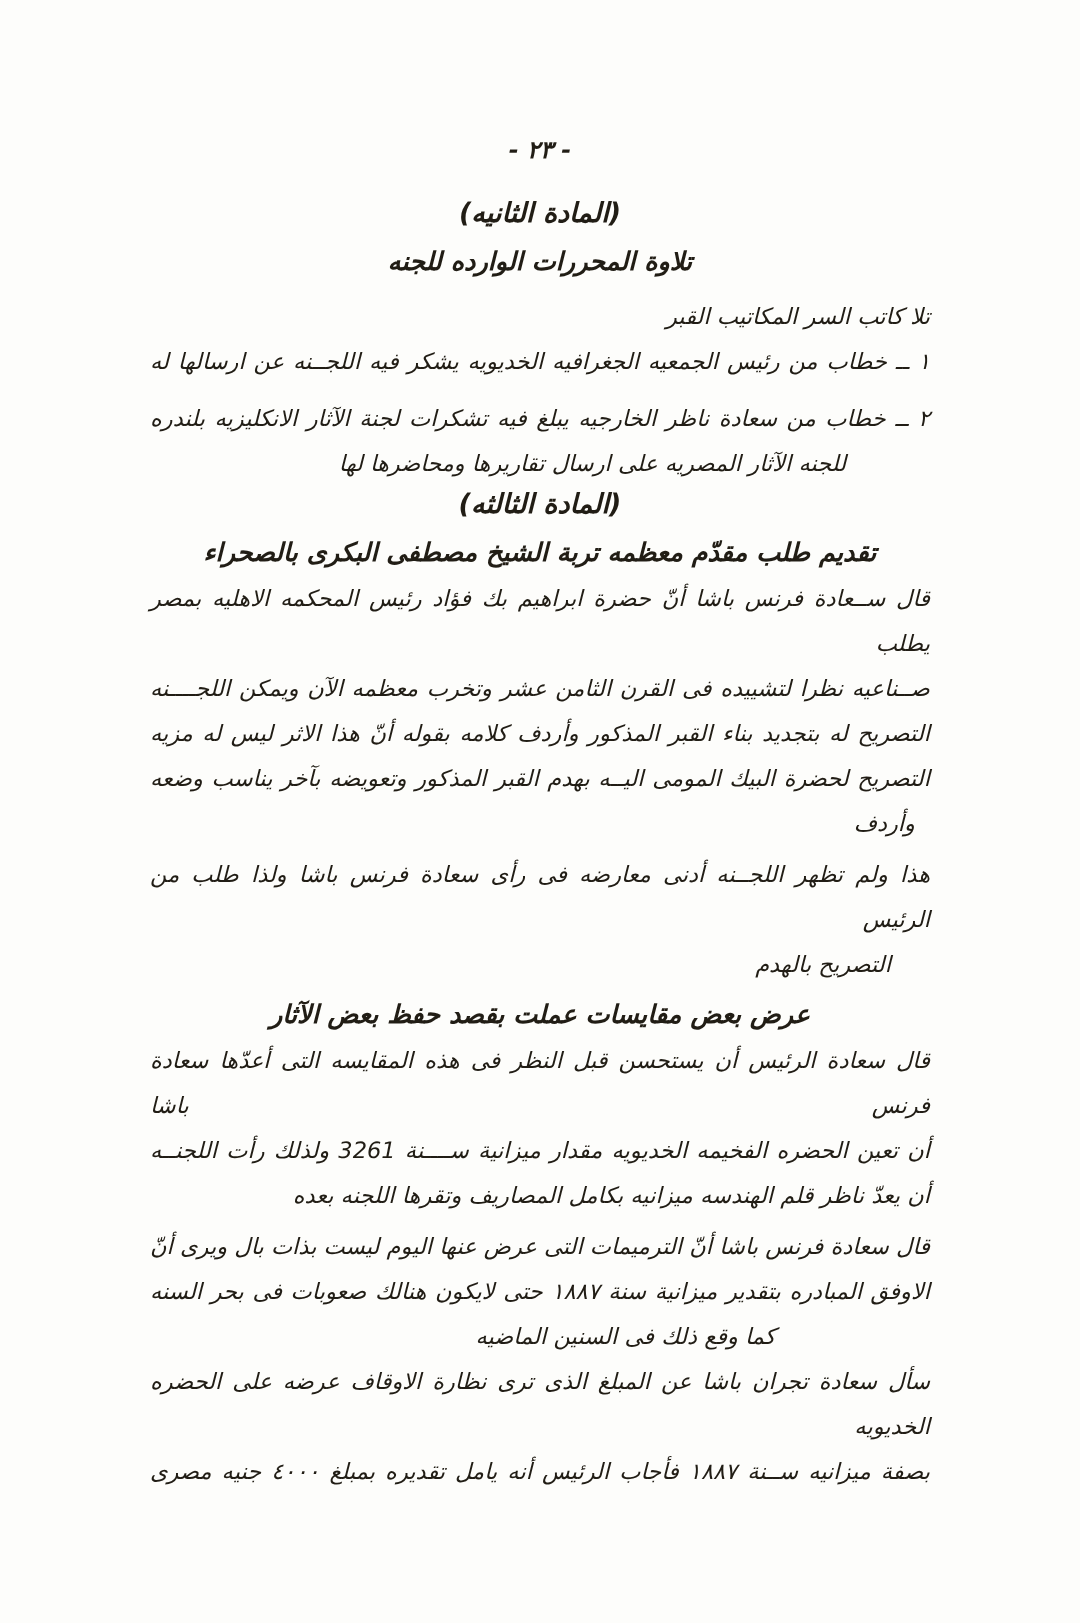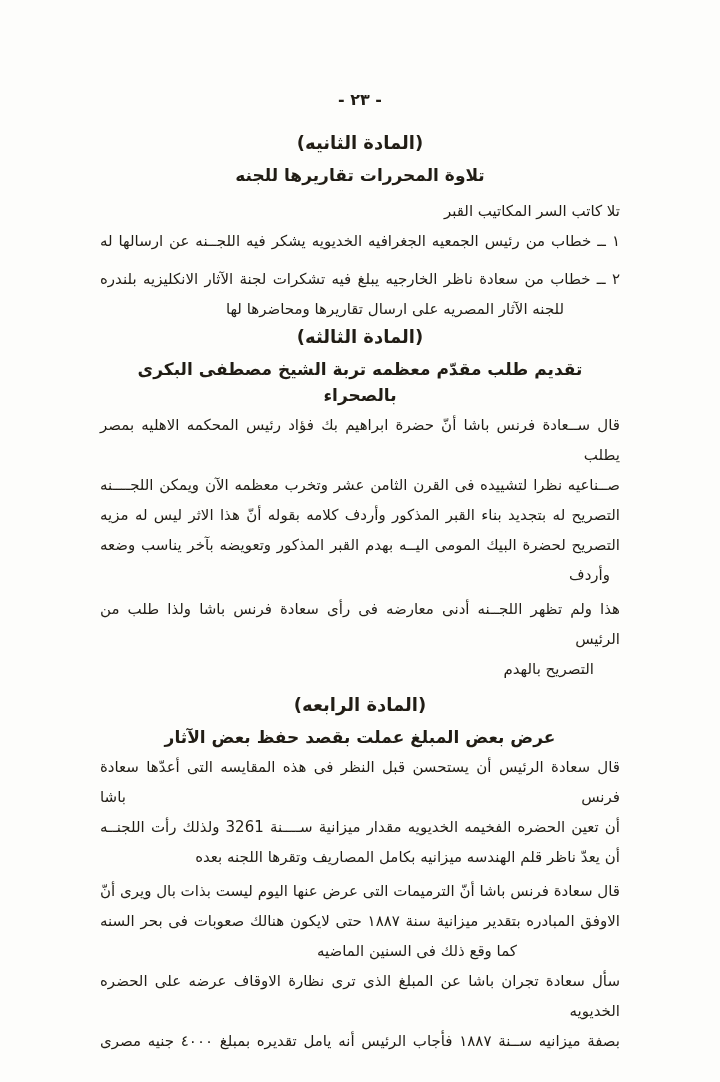--- a/index.html
+++ b/index.html
@@ -3,21 +3,21 @@
 <meta charset="utf-8">
 <style>
   html,body{margin:0;padding:0;}
   body{
     width:720px;height:1082px;
     background:#fdfdfb;
     font-family:"DejaVu Sans", sans-serif;
     color:#211d15;
     overflow:hidden;
   }
-  .page{position:relative;width:720px;height:1082px;}
+  .page{position:relative;width:720px;height:1082px;font-style:italic;}
   .content{
     position:absolute;top:0;right:100px;width:520px;
     direction:rtl;
   }
   .pagenum{
     margin-top:90px;height:24px;
     text-align:center;font-size:16px;font-weight:bold;
     letter-spacing:2px;
   }
   .h{
@@ -48,21 +48,21 @@
 </style>
 </head>
 <body>
 
 <div class="page">
   <div class="content">
 
     <div class="pagenum">- ٢٣ -</div>
 
     <div class="h mt-h2">(المادة الثانيه)</div>
-    <div class="sub mt-sub2">تلاوة المحررات تقاريرها للجنه</div>
+    <div class="sub mt-sub2">تلاوة المحررات الوارده للجنه</div>
 
     <div class="ln start mt-intro">تلا كاتب السر المكاتيب القبر</div>
 
     <div>
       <div class="ln just">١ ــ خطاب من رئيس الجمعيه الجغرافيه الخديويه يشكر فيه اللجــنه عن ارسالها له</div>
     </div>
 
     <div class="mt-item2">
       <div class="ln just">٢ ــ خطاب من سعادة ناظر الخارجيه يبلغ فيه تشكرات لجنة الآثار الانكليزيه بلندره</div>
       <div class="ln center shift-left">للجنه الآثار المصريه على ارسال تقاريرها ومحاضرها لها</div>
@@ -77,22 +77,21 @@
       <div class="ln just">التصريح له بتجديد بناء القبر المذكور وأردف كلامه بقوله أنّ هذا الاثر ليس له مزيه</div>
       <div class="ln just">التصريح لحضرة البيك المومى اليــه بهدم القبر المذكور وتعويضه بآخر يناسب وضعه</div>
       <div class="ln start ind-salah">وأردف</div>
     </div>
 
     <div class="mt-p2">
       <div class="ln just">هذا ولم تظهر اللجــنه أدنى معارضه فى رأى سعادة فرنس باشا ولذا طلب من الرئيس</div>
       <div class="ln start ind-hadm">التصريح بالهدم</div>
     </div>
 
-    <div class="h mt-h4">(المادة الرابعه)</div>
-    <div class="sub mt-sub4">عرض بعض المبلغ عملت بقصد حفظ بعض الآثار</div>
+    <div class="sub mt-sub4">عرض بعض مقايسات عملت بقصد حفظ بعض الآثار</div>
 
     <div class="mt-p">
       <div class="ln just">قال سعادة الرئيس أن يستحسن قبل النظر فى هذه المقايسه التى أعدّها سعادة فرنس باشا</div>
       <div class="ln just">أن تعين الحضره الفخيمه الخديويه مقدار ميزانية ســــنة 3261 ولذلك رأت اللجنــه</div>
       <div class="ln start">أن يعدّ ناظر قلم الهندسه ميزانيه بكامل المصاريف وتقرها اللجنه بعده</div>
     </div>
 
     <div class="mt-p2">
       <div class="ln just">قال سعادة فرنس باشا أنّ الترميمات التى عرض عنها اليوم ليست بذات بال ويرى أنّ</div>
       <div class="ln just">الاوفق المبادره بتقدير ميزانية سنة ١٨٨٧ حتى لايكون هنالك صعوبات فى بحر السنه</div>

